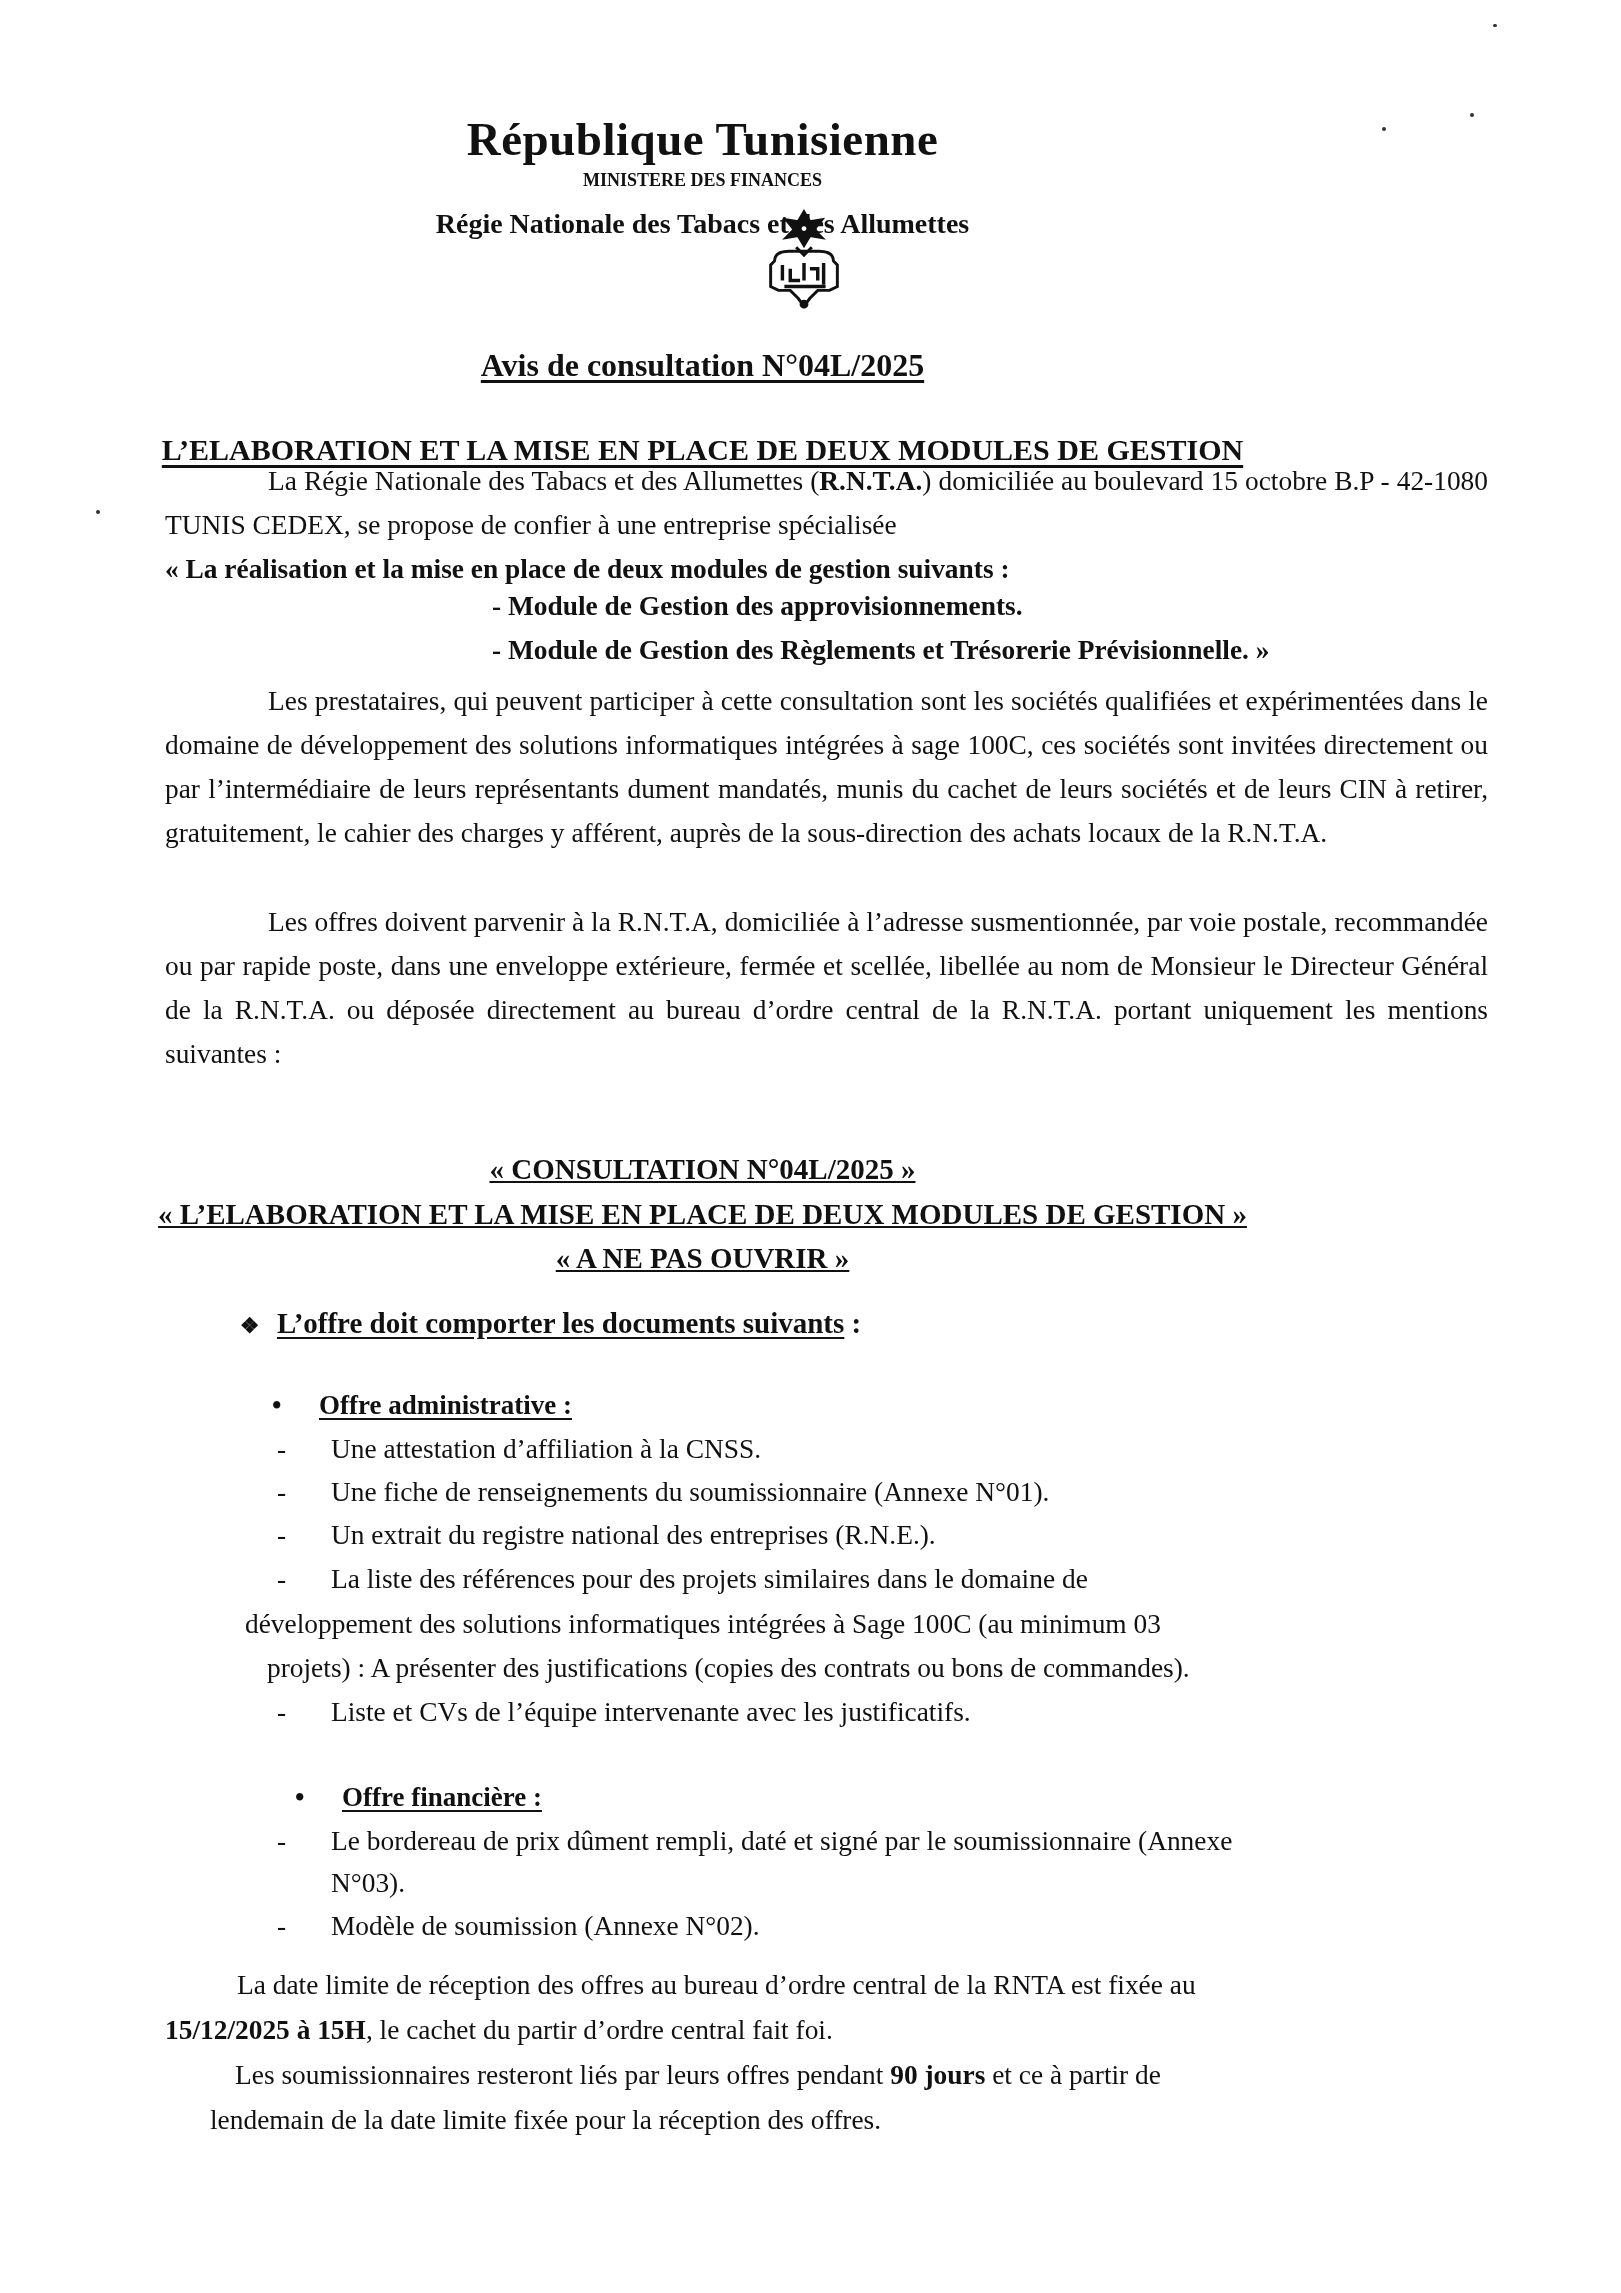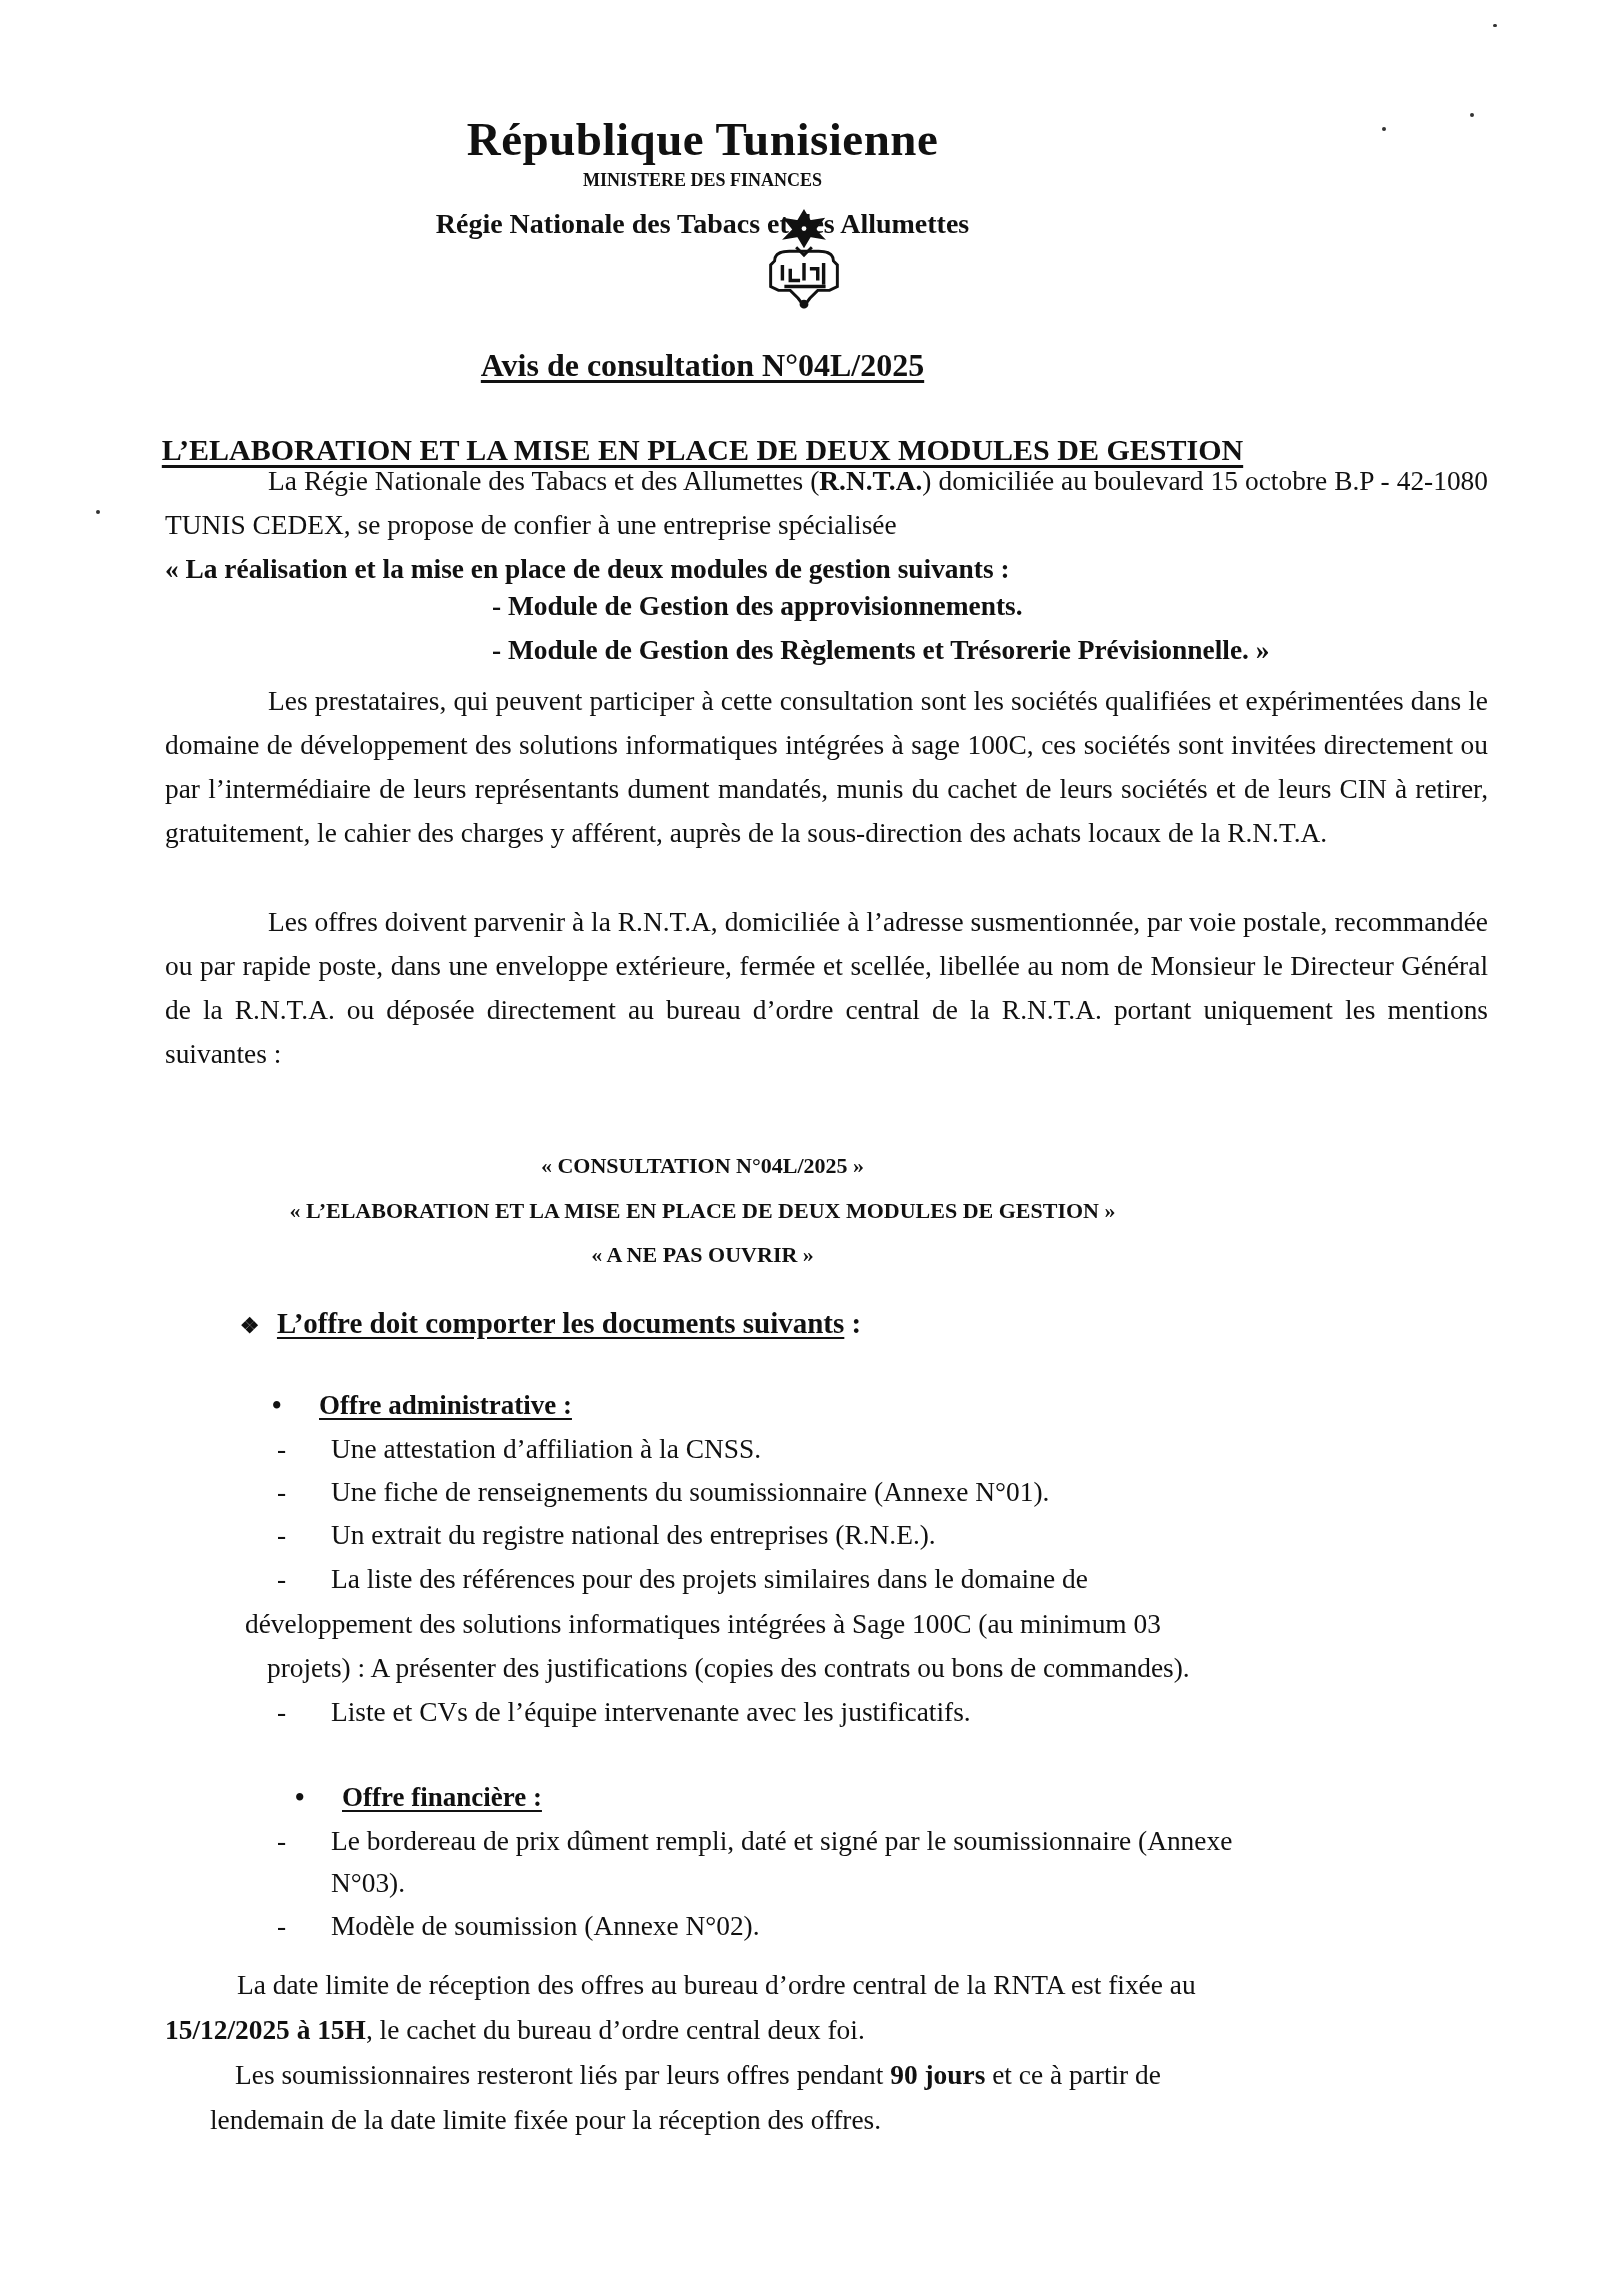--- a/index.html
+++ b/index.html
@@ -12,21 +12,21 @@
   .regie { top:167px; font-size:28px; font-weight:bold; }
   .logo { left:745px; top:208px; width:118px; height:103px; }
   .avis { top:306px; font-size:32px; font-weight:bold; }
   .avis span { text-decoration:underline; text-underline-offset:3.9px;text-align:center; }
   .subject { top:392px; font-size:30px; font-weight:bold; }
   .subject span { text-decoration:underline; text-decoration-thickness:2.9px; text-underline-offset:4.9px; }
   .para { left:165px; width:1323px; font-size:27.4px; line-height:44px; text-align:justify; }
   .indent { text-indent:103px; }
   .bold { font-weight:bold; }
   .modline { font-size:27.4px; font-weight:bold; }
-  .mentions { font-size:22px; font-weight:bold; }
+  .mentions { font-size:29px; font-weight:bold;text-decoration:underline; }
   .docs-head { left:240px; top:1307px; font-size:29px; font-weight:bold; }
   .docs-head .u { text-decoration:underline; text-underline-offset:3.9px; }
   .bullet-head { font-size:27px; font-weight:bold; }
   .bullet-head .u { text-decoration:underline; text-underline-offset:3.9px; }
   .item { font-size:27.4px; line-height:44px; }
   .dash { display:inline-block; width:54px; }
   .dot-mark { position:absolute; width:3.9px; height:3.9px; background:#333; border-radius:50%; }
 </style>
 </head>
 <body>
@@ -86,21 +86,21 @@
 
 <div class="abs bullet-head" style="left:272px; top:1782px;margin-left:23px;">
   <span style="display:inline-block; width:47px;">•</span><span class="u">Offre financière :</span>
 </div>
 <div class="abs item" style="left:277px; top:1819px;"><span class="dash">-</span><span>Le bordereau de prix dûment rempli, daté et signé par le soumissionnaire (Annexe</span></div>
 <div class="abs item" style="left:331px; top:1861px;">N°03).</div>
 <div class="abs item" style="left:277px; top:1904px;"><span class="dash">-</span><span>Modèle de soumission (Annexe N°02).</span></div>
 
 <div class="abs item" style="left:237px; top:1963px;">La date limite de réception des offres au bureau d’ordre central de la RNTA est fixée au</div>
 <div class="abs item" style="left:165px; top:2008px;">
-  <span class="bold">15/12/2025 à 15H</span><span>, le cachet du bureau d’ordre central deux foi.</span>
+  <span class="bold">15/12/2025 à 15H</span><span>, le cachet du partir d’ordre central fait foi.</span>
 </div>
 
 <div class="abs item" style="left:235px; top:2053px;">
   <span>Les soumissionnaires resteront liés par leurs offres pendant </span><span class="bold">90 jours</span><span> et ce à partir de</span>
 </div>
 <div class="abs item" style="left:210px; top:2098px;">lendemain de la date limite fixée pour la réception des offres.</div>
 
 <div class="dot-mark" style="left:1493px; top:23.5px;"></div>
 <div class="dot-mark" style="left:1382px; top:127px;"></div>
 <div class="dot-mark" style="left:1470px; top:113px;"></div>

